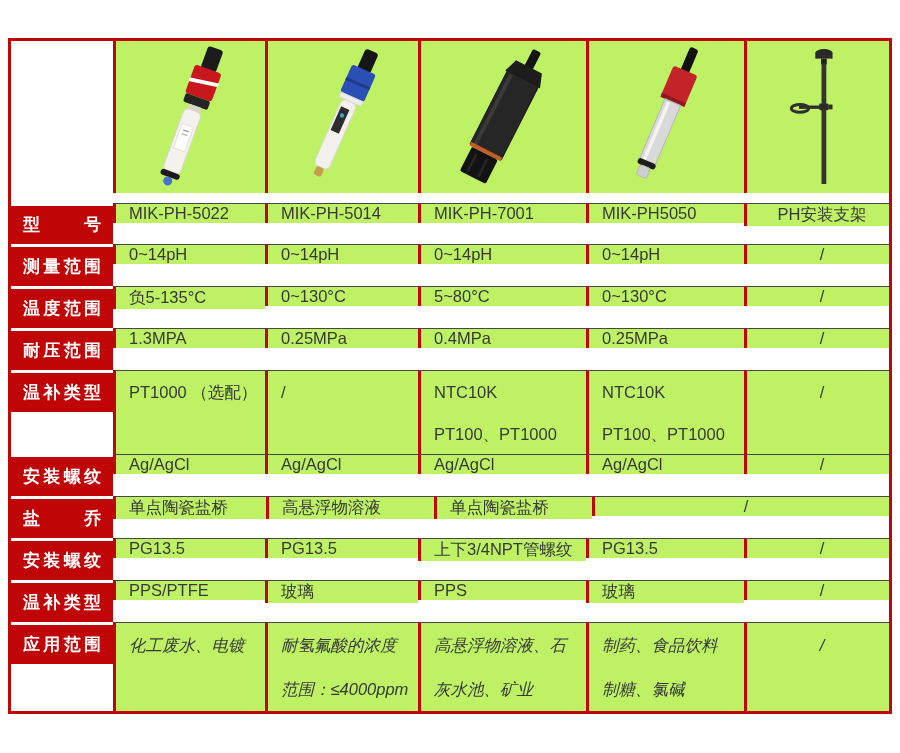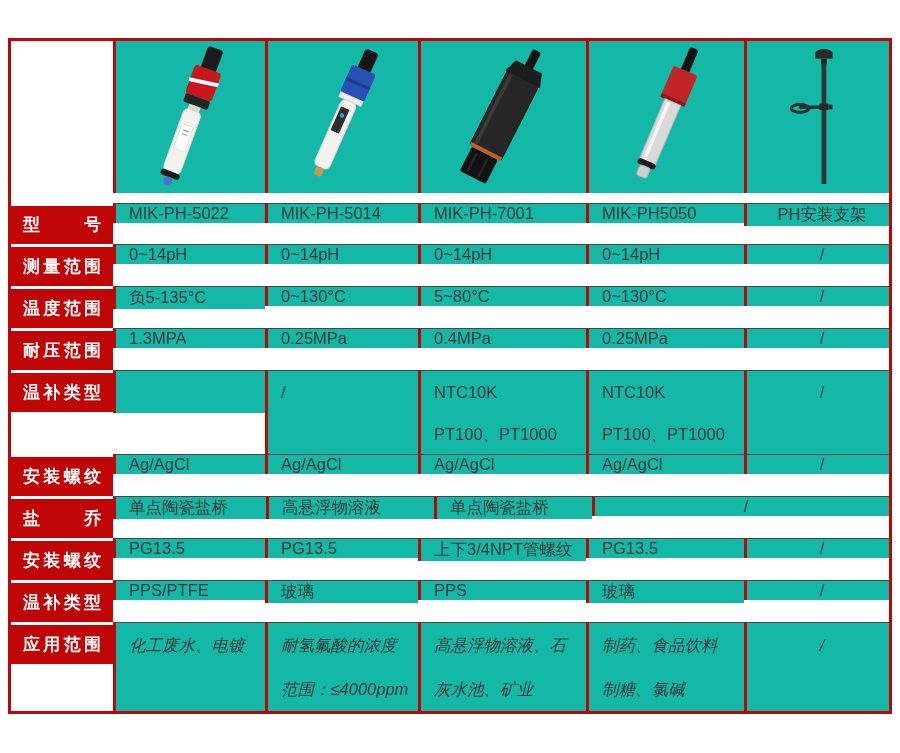--- a/index.html
+++ b/index.html
@@ -30,21 +30,21 @@
 
   
   .rh{background:var(--red);color:#fff;font-weight:700;font-size:17px;
       padding:0 12px;text-align:justify;text-align-last:justify;overflow:hidden;}
   .row + .row .rh{border-top:3px solid #fff;}
   .r-model .rh{line-height:38px;}
   .r-s .rh{line-height:39px;}
   .r-m .rh,.r-l .rh{line-height:39px;}
 
   
-  .wc{background:#14b8a6;color:var(--txt);font-size:16.5px;display:flex;
+  .wc{background:#bef264;color:var(--txt);font-size:16.5px;display:flex;
       align-items:center;padding-left:13px;overflow:hidden;}
   .row + .row .wc{border-top:1px solid var(--line);}
   .c5.wc{justify-content:center;padding-left:8px;}
   .wc.top{align-items:flex-start;}
   .lines{padding-top:0;}
   .ln{line-height:42px;height:42px;white-space:nowrap;}
   .r-l .ln{line-height:44px;height:44px;font-style:italic;}
   .c5 .lines{text-align:center;}
 
   .imgcell{justify-content:center;padding-left:0;}
@@ -162,20 +162,21 @@
       <div class="wc c2">0.25MPa</div>
       <div class="wc c3">0.4MPa</div>
       <div class="wc c4">0.25MPa</div>
       <div class="wc c5">/</div>
     </div>
 
     <div class="row r-m">
       <div class="rh c0">温补类型</div>
       <div class="wc c1 top">
         <div class="lines">
+            <div class="ln">PT1000 （选配）</div>
             <div class="ln"></div>
           </div>
       </div>
       <div class="wc c2 top">
         <div class="lines">
             <div class="ln">/</div>
             <div class="ln"></div>
           </div>
       </div>
       <div class="wc c3 top">

